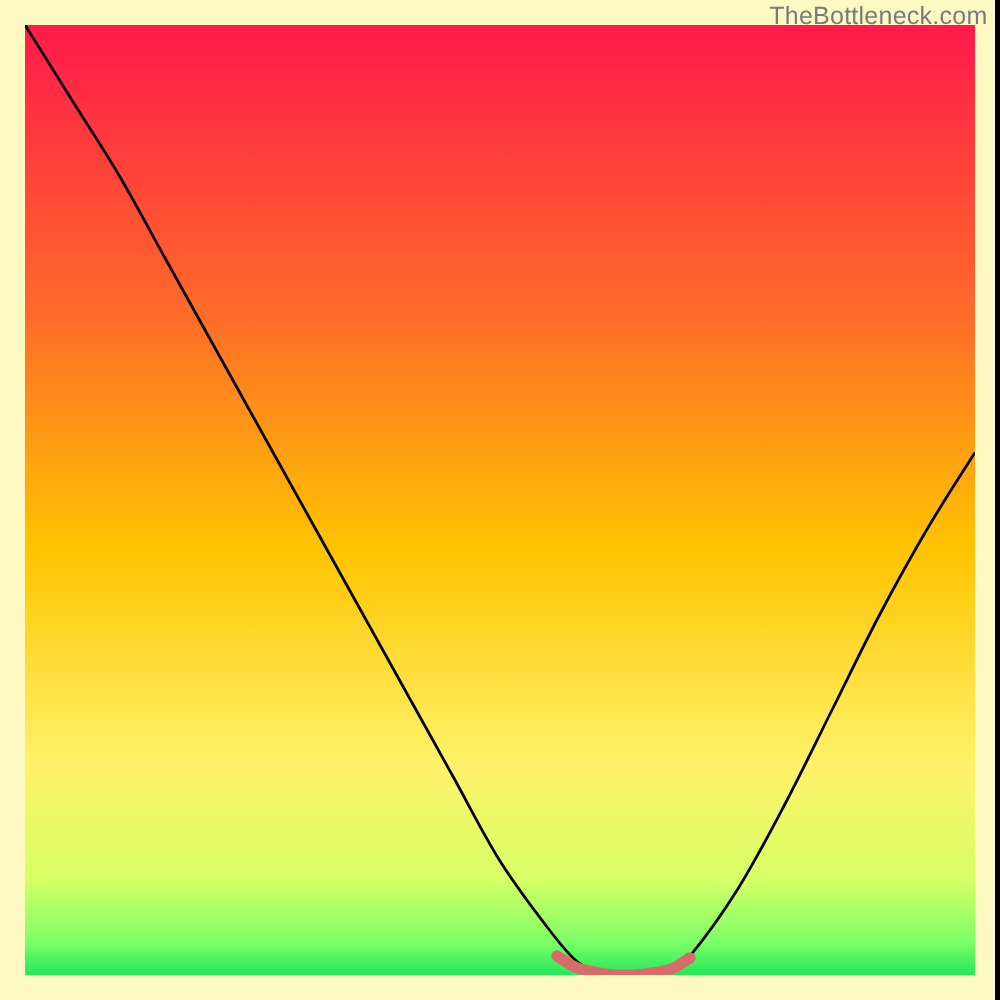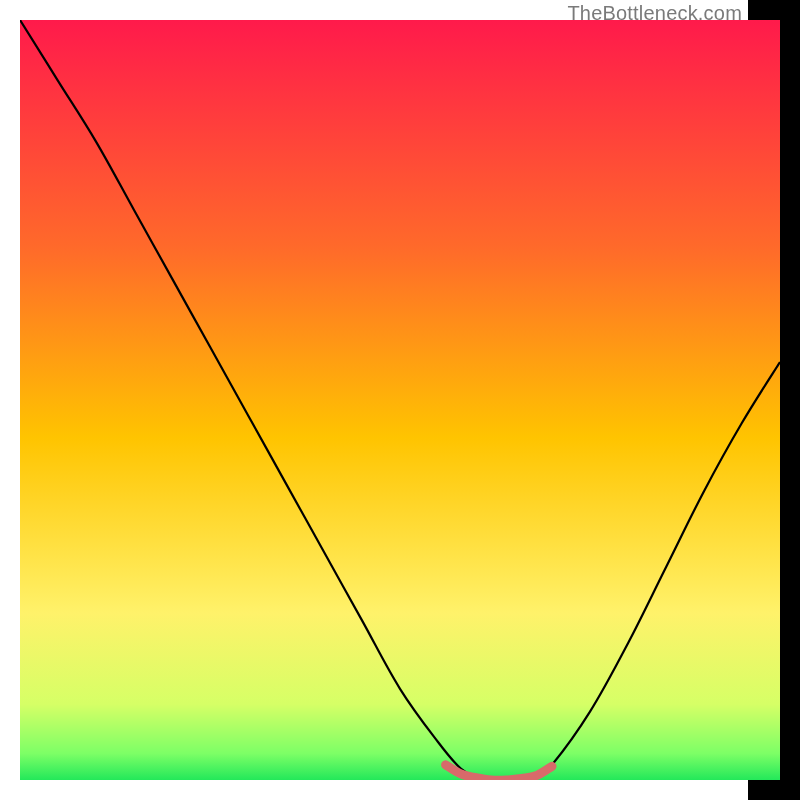--- a/index.html
+++ b/index.html
@@ -8,21 +8,22 @@
     width: 800px;
     height: 800px;
     overflow: hidden;
     background: #000;
     font-family: Arial, Helvetica, sans-serif;
   }
   .frame {
     position: relative;
     width: 748px;
     height: 800px;
-    background: #ffffff;
+    background: #fef9c3;
+    padding-left: 48px;
   }
   .plot {
     position: absolute;
     left: 20px;
     top: 20px;
     width: 760px;
     height: 760px;
   }
   .watermark {
     position: absolute;

